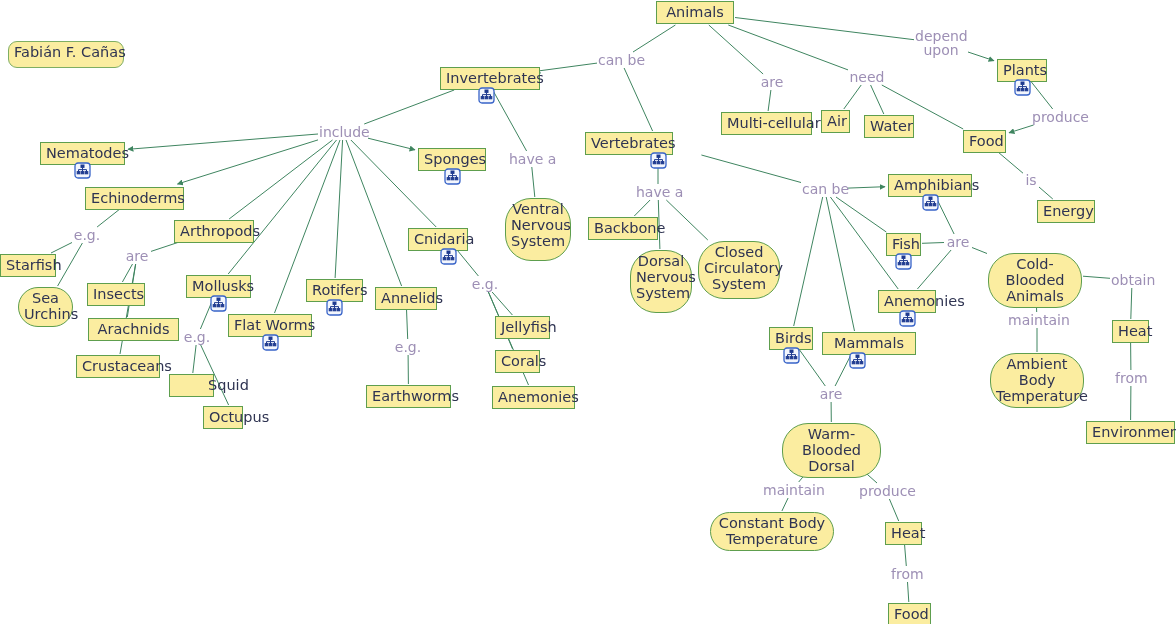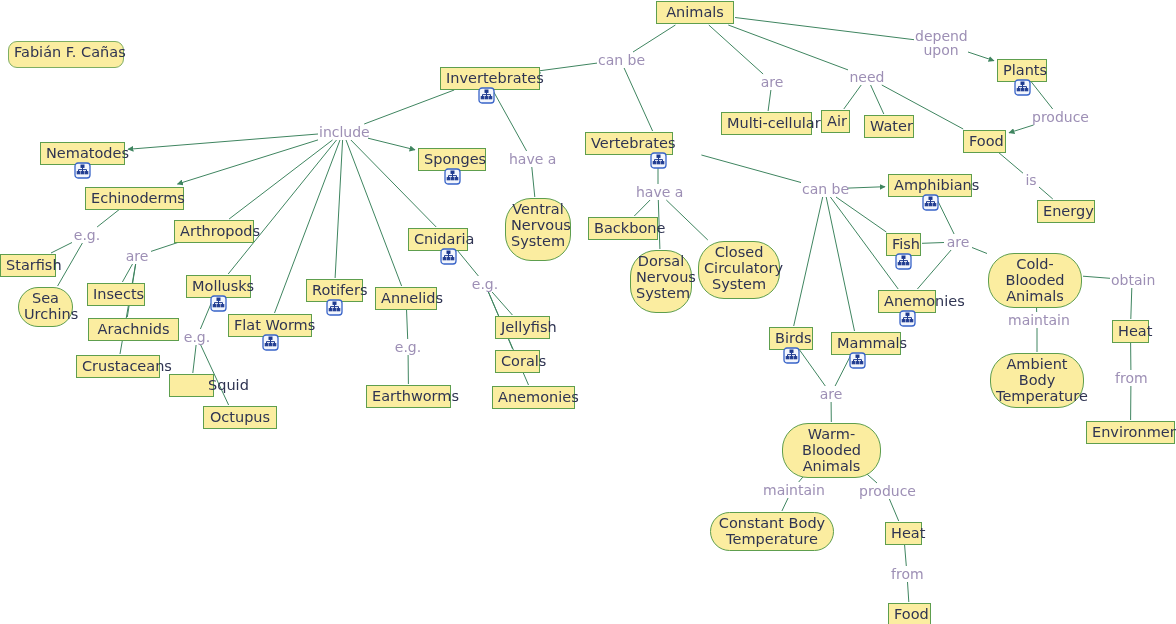--- a/index.html
+++ b/index.html
@@ -223,21 +223,21 @@
           <g fill="#1e3a8f" stroke="#1e3a8f" stroke-width="1">
             <rect x="7" y="3" width="3" height="2.4"></rect>
             <rect x="3.2" y="9.6" width="2.6" height="2.2"></rect>
             <rect x="7.2" y="9.6" width="2.6" height="2.2"></rect>
             <rect x="11.2" y="9.6" width="2.6" height="2.2"></rect>
             <path d="M8.5 5.6 L8.5 7.6 M4.5 7.6 L12.5 7.6 M4.5 7.6 L4.5 9.6 M8.5 7.6 L8.5 9.6 M12.5 7.6 L12.5 9.6" stroke="#1e3a8f" stroke-width="1" fill="none"></path>
           </g>
         </svg>
       </div>
       <div class="node" style="left: 169px; top: 374px; width: 45px; min-height: 21px; padding-left: 38px;">Squid</div>
-      <div class="node" style="left: 203px; top: 406px; width: 74px; min-height: 21px;">Octupus</div>
+      <div class="node" style="left: 203px; top: 406px; width: 40px; min-height: 21px;">Octupus</div>
       <div class="node" style="left: 306px; top: 279px; width: 57px; min-height: 22px;">Rotifers</div>
       <div class="cmicon" style="left: 326px; top: 299px;">
         <svg width="17" height="17" viewBox="0 0 17 17">
           <rect x="1" y="1" width="15" height="15" rx="3" fill="#f3f6fd" stroke="#3763c8" stroke-width="1.3"></rect>
           <g fill="#1e3a8f" stroke="#1e3a8f" stroke-width="1">
             <rect x="7" y="3" width="3" height="2.4"></rect>
             <rect x="3.2" y="9.6" width="2.6" height="2.2"></rect>
             <rect x="7.2" y="9.6" width="2.6" height="2.2"></rect>
             <rect x="11.2" y="9.6" width="2.6" height="2.2"></rect>
             <path d="M8.5 5.6 L8.5 7.6 M4.5 7.6 L12.5 7.6 M4.5 7.6 L4.5 9.6 M8.5 7.6 L8.5 9.6 M12.5 7.6 L12.5 9.6" stroke="#1e3a8f" stroke-width="1" fill="none"></path>
@@ -310,38 +310,38 @@
           <rect x="1" y="1" width="15" height="15" rx="3" fill="#f3f6fd" stroke="#3763c8" stroke-width="1.3"></rect>
           <g fill="#1e3a8f" stroke="#1e3a8f" stroke-width="1">
             <rect x="7" y="3" width="3" height="2.4"></rect>
             <rect x="3.2" y="9.6" width="2.6" height="2.2"></rect>
             <rect x="7.2" y="9.6" width="2.6" height="2.2"></rect>
             <rect x="11.2" y="9.6" width="2.6" height="2.2"></rect>
             <path d="M8.5 5.6 L8.5 7.6 M4.5 7.6 L12.5 7.6 M4.5 7.6 L4.5 9.6 M8.5 7.6 L8.5 9.6 M12.5 7.6 L12.5 9.6" stroke="#1e3a8f" stroke-width="1" fill="none"></path>
           </g>
         </svg>
       </div>
-      <div class="node" style="left: 822px; top: 332px; width: 70px; min-height: 22px; margin-left: 9px;">Mammals</div>
+      <div class="node" style="left: 822px; top: 332px; width: 94px; min-height: 22px;">Mammals</div>
       <div class="cmicon" style="left: 848.5px; top: 352px;">
         <svg width="17" height="17" viewBox="0 0 17 17">
           <rect x="1" y="1" width="15" height="15" rx="3" fill="#f3f6fd" stroke="#3763c8" stroke-width="1.3"></rect>
           <g fill="#1e3a8f" stroke="#1e3a8f" stroke-width="1">
             <rect x="7" y="3" width="3" height="2.4"></rect>
             <rect x="3.2" y="9.6" width="2.6" height="2.2"></rect>
             <rect x="7.2" y="9.6" width="2.6" height="2.2"></rect>
             <rect x="11.2" y="9.6" width="2.6" height="2.2"></rect>
             <path d="M8.5 5.6 L8.5 7.6 M4.5 7.6 L12.5 7.6 M4.5 7.6 L4.5 9.6 M8.5 7.6 L8.5 9.6 M12.5 7.6 L12.5 9.6" stroke="#1e3a8f" stroke-width="1" fill="none"></path>
           </g>
         </svg>
       </div>
       <div class="node multi" style="left: 988px; top: 253px; width: 94px; min-height: 39px;">Cold-Blooded Animals</div>
       <div class="node multi" style="left: 990px; top: 353px; width: 94px; min-height: 39px;">Ambient Body Temperature</div>
       <div class="node" style="left: 1112px; top: 320px; width: 37px; min-height: 21px;">Heat</div>
       <div class="node" style="left: 1086px; top: 421px; width: 89px; min-height: 21px;">Environment</div>
-      <div class="node multi" style="left: 782px; top: 423px; width: 99px; min-height: 39px;">Warm-Blooded Animals</div>
+      <div class="node multi" style="left: 782px; top: 423px; width: 99px; min-height: 39px;">Warm-Blooded Dorsal</div>
       <div class="node multi" style="left: 710px; top: 512px; width: 124px; min-height: 39px;">Constant Body Temperature</div>
       <div class="node" style="left: 885px; top: 522px; width: 37px; min-height: 21px;">Heat</div>
       <div class="node" style="left: 888px; top: 603px; width: 43px; min-height: 21px;">Food</div>
     </div>
   <div id="label-layer">
       <div class="label" style="left: 598px; top: 53px; width: 45px;">can be</div>
       <div class="label" style="left: 759px; top: 75px; width: 26px;">are</div>
       <div class="label" style="left: 849px; top: 70px; width: 36px;">need</div>
       <div class="label multi" style="left: 915px; top: 29px; width: 52px;">depend upon</div>
       <div class="label" style="left: 1032px; top: 110px; width: 54px;">produce</div>

